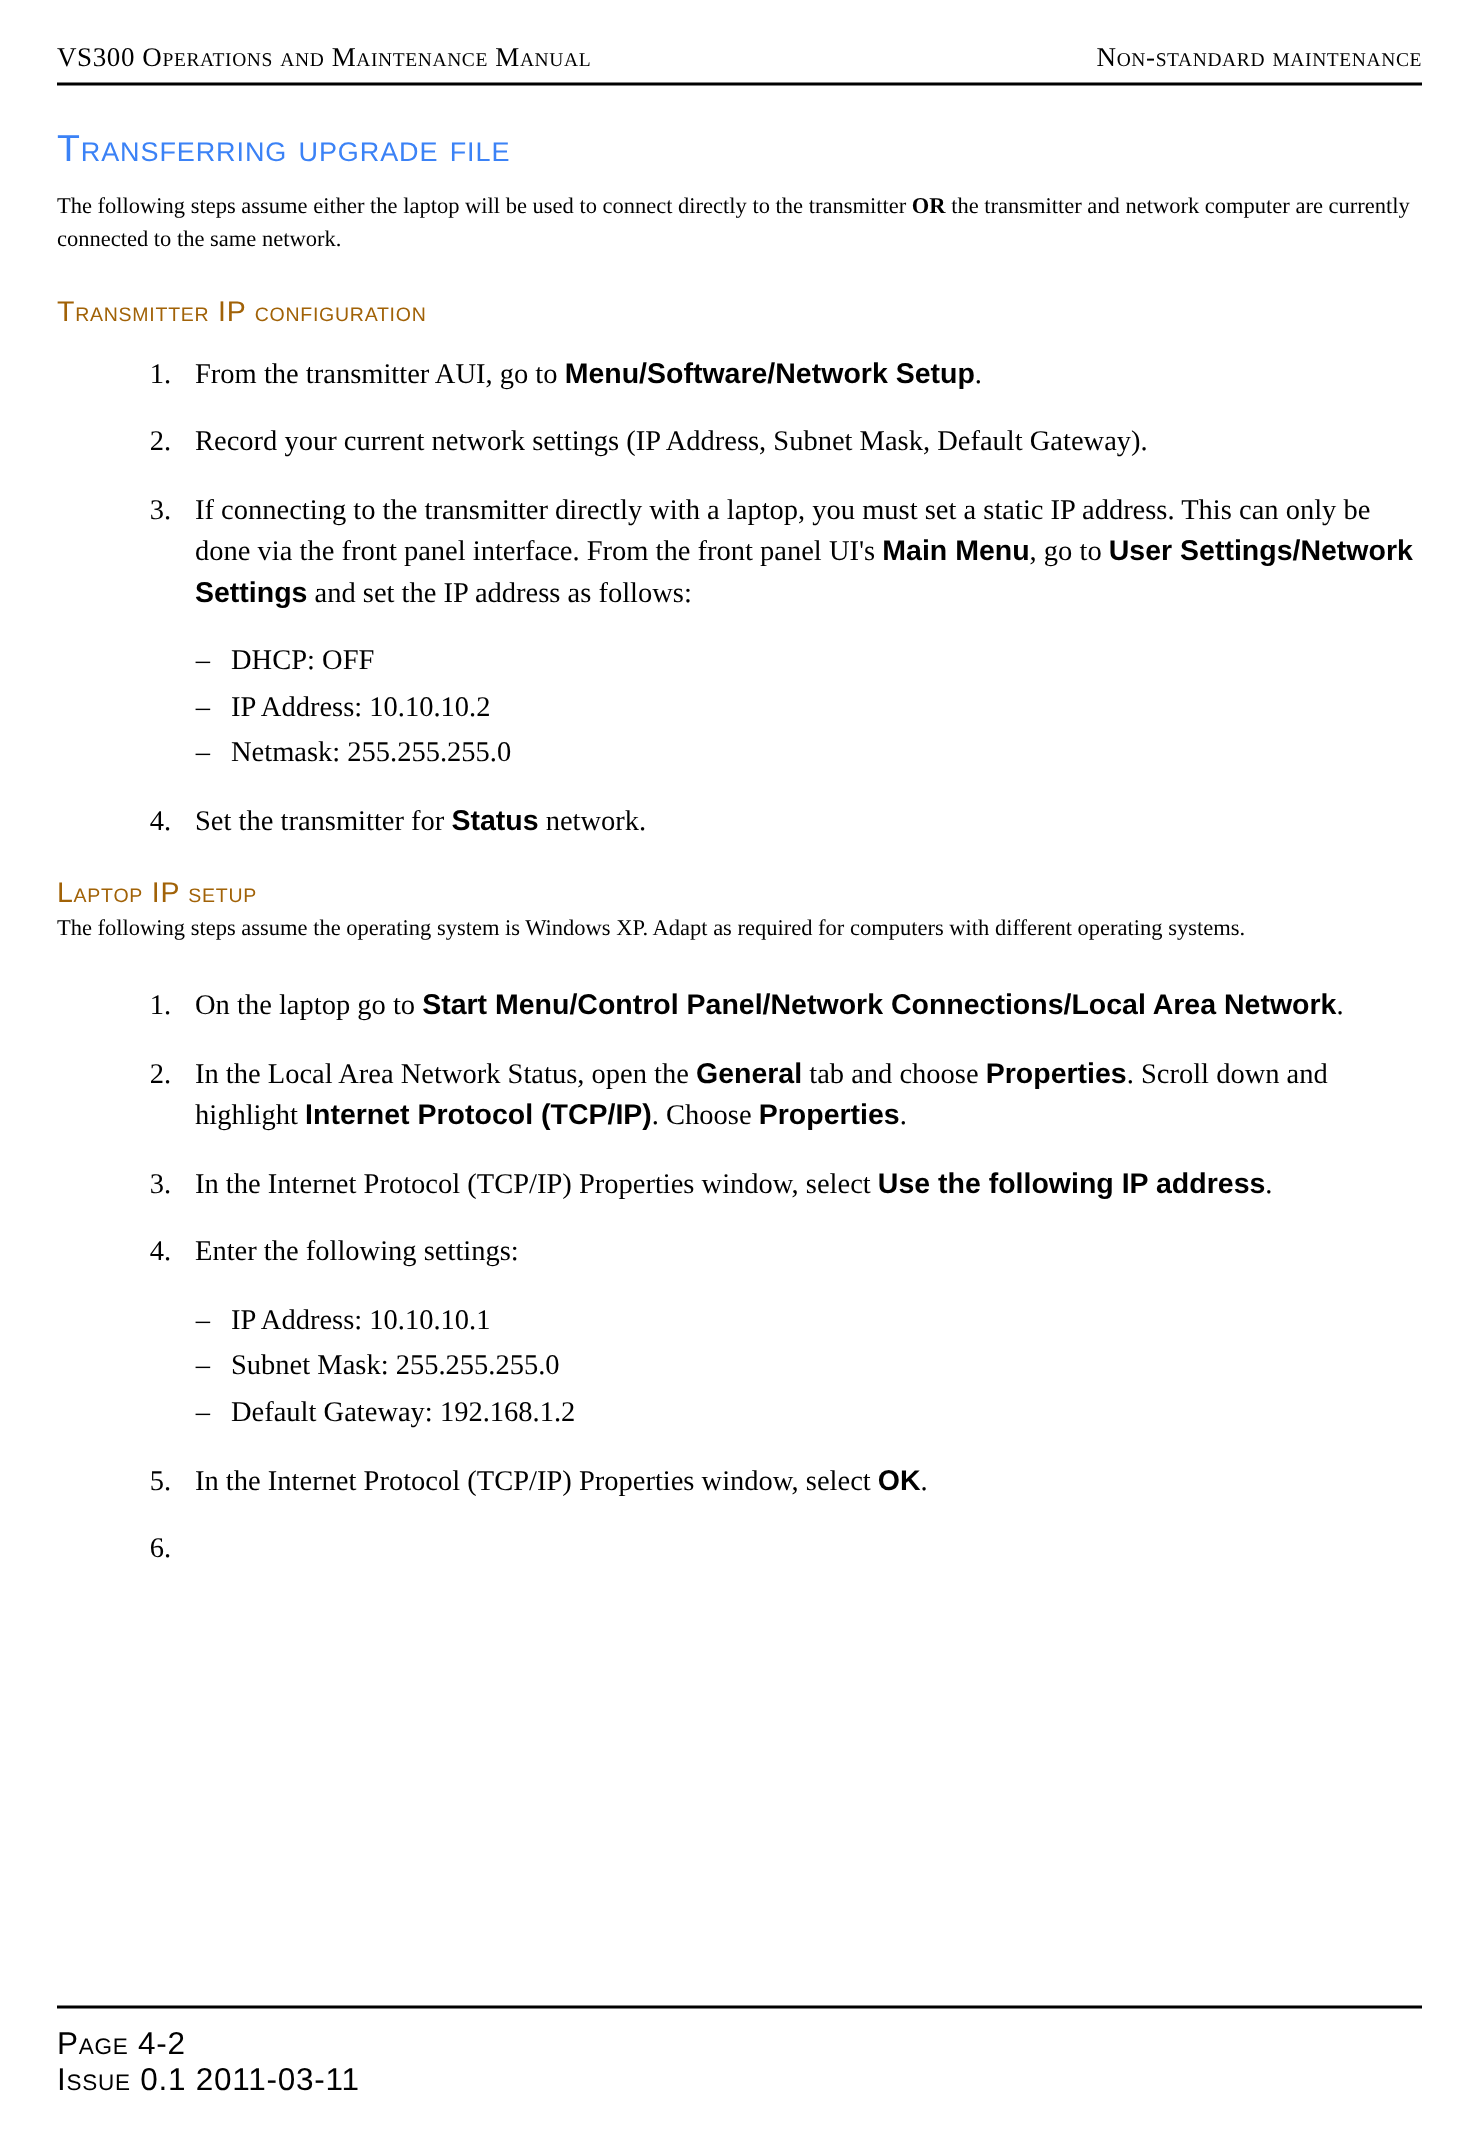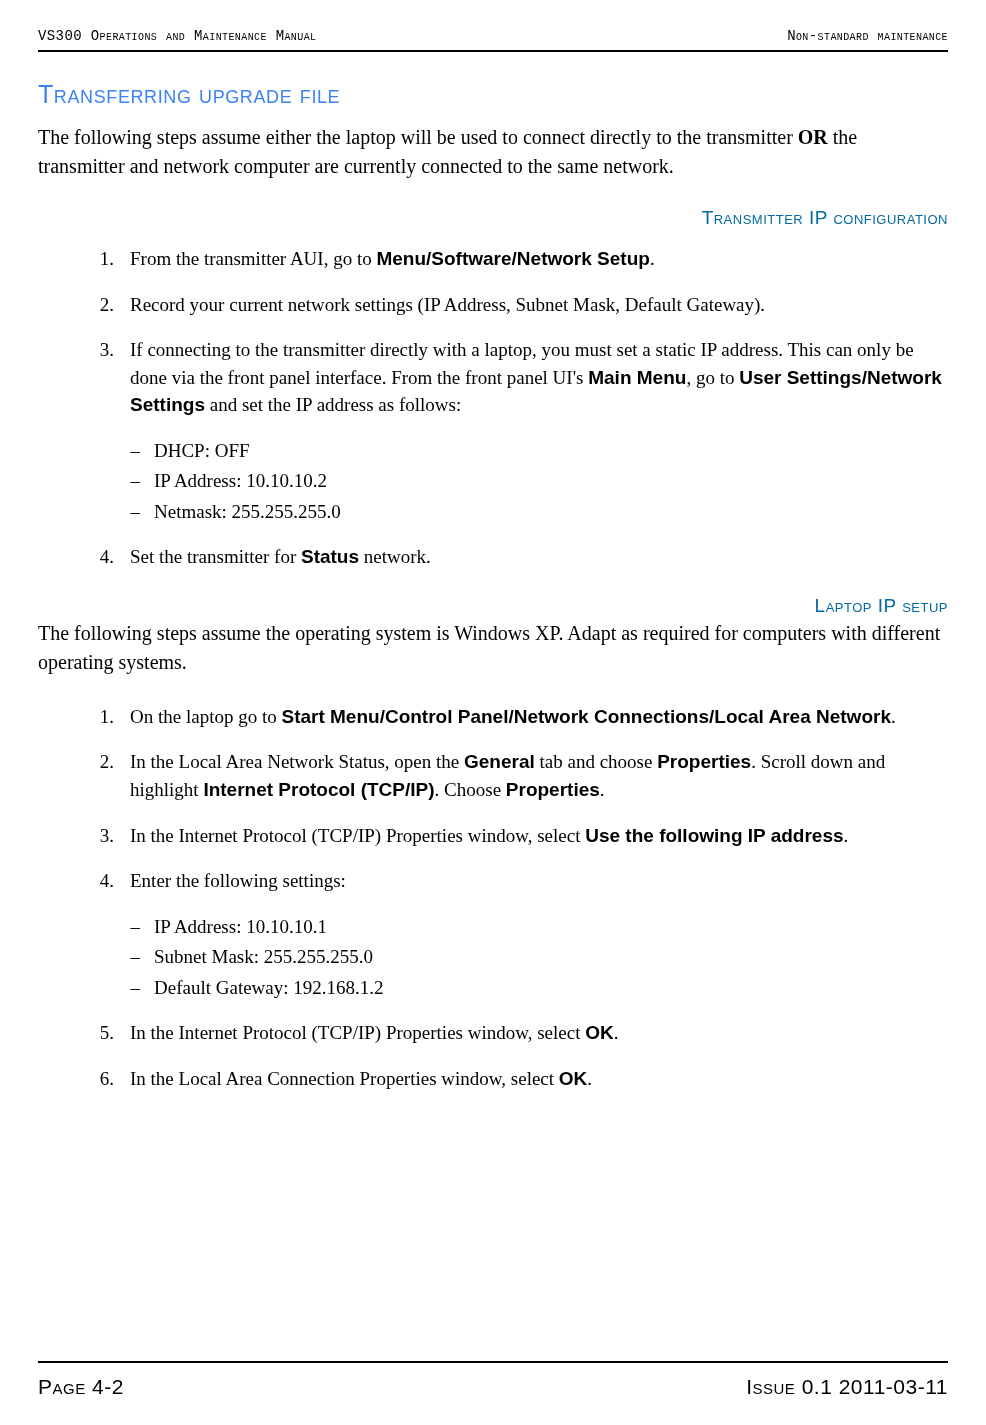--- a/index.html
+++ b/index.html
@@ -8,51 +8,50 @@
       width: 986px;
       height: 1425px;
       background: #fff;
       color: #000;
       padding: 28px 38px 24px 38px;
       position: relative;
     }
     .page-header {
       display: flex;
       justify-content: space-between;
-      font-family: Liberation Mono, monospace;
+      font-family: Liberation Serif, serif;
       font-variant: small-caps;
-      font-size: 14px;
+      font-size: 18px;
       letter-spacing: 0.4px;
       padding-bottom: 6px;
       border-bottom: 2.5px solid #000;
       margin-bottom: 28px;
     }
     h2.main-head {
       font-family: 'Trebuchet MS', 'Arial', sans-serif;
       font-variant: small-caps;
       color: #3b82f6;
       font-size: 25px;
       letter-spacing: 0.6px;
       font-weight: normal;
       margin-bottom: 14px;
     }
     p.intro {
-      font-size: 20px;
+      font-size: 15px;
       line-height: 1.45;
       margin-bottom: 26px;
     }
     h3.sub-head {
       font-family: 'Trebuchet MS', 'Arial', sans-serif;
       font-variant: small-caps;
-      color: #0369a1;
+      color: #a16207;
       font-size: 19px;
       letter-spacing: 0.5px;
       font-weight: normal;
       margin-bottom: 16px;
-      text-align: right;
     }
     .list-block { margin-bottom: 24px; }
     .row {
       display: flex;
       font-size: 19px;
       line-height: 1.45;
       margin-bottom: 18px;
     }
     .row.tight { margin-bottom: 3px; }
     .num  { flex: 0 0 92px; text-align: right; padding-right: 16px; }
@@ -66,20 +65,21 @@
       right: 38px;
       bottom: 26px;
       border-top: 2.5px solid #000;
       padding-top: 12px;
       display: flex;
       justify-content: space-between;
       font-family: 'Trebuchet MS', 'Arial', sans-serif;
       font-variant: small-caps;
       font-size: 21px;
       letter-spacing: 0.5px;
+      flex-direction: column;
     }
   </style>
 </head>
 <body>
 
 <div class="page-header">
   <span>VS300 Operations and Maintenance Manual</span>
   <span>Non-standard maintenance</span>
 </div>
 
@@ -154,20 +154,19 @@
   <div class="row">
     <div class="dash">–</div>
       <div class="txt">Default Gateway: 192.168.1.2</div>
   </div>
   <div class="row">
     <div class="num">5.</div>
     <div class="txt"><span>In the </span><span class="ital">Internet Protocol (TCP/IP) Properties</span><span> window, select </span><span class="sans-b">OK</span><span>.</span></div>
   </div>
   <div class="row">
     <div class="num">6.</div>
-    <div class="txt"><span>In the </span><span class="ital">Local Area Connection Properties</span><span> window, select </span><span class="sans-b">OK</span><span>.</span></div>
   </div>
 </div>
 
 <div class="page-footer">
   <span>Page 4-2</span>
   <span>Issue 0.1  2011-03-11</span>
 </div>
 
 </body></html>

